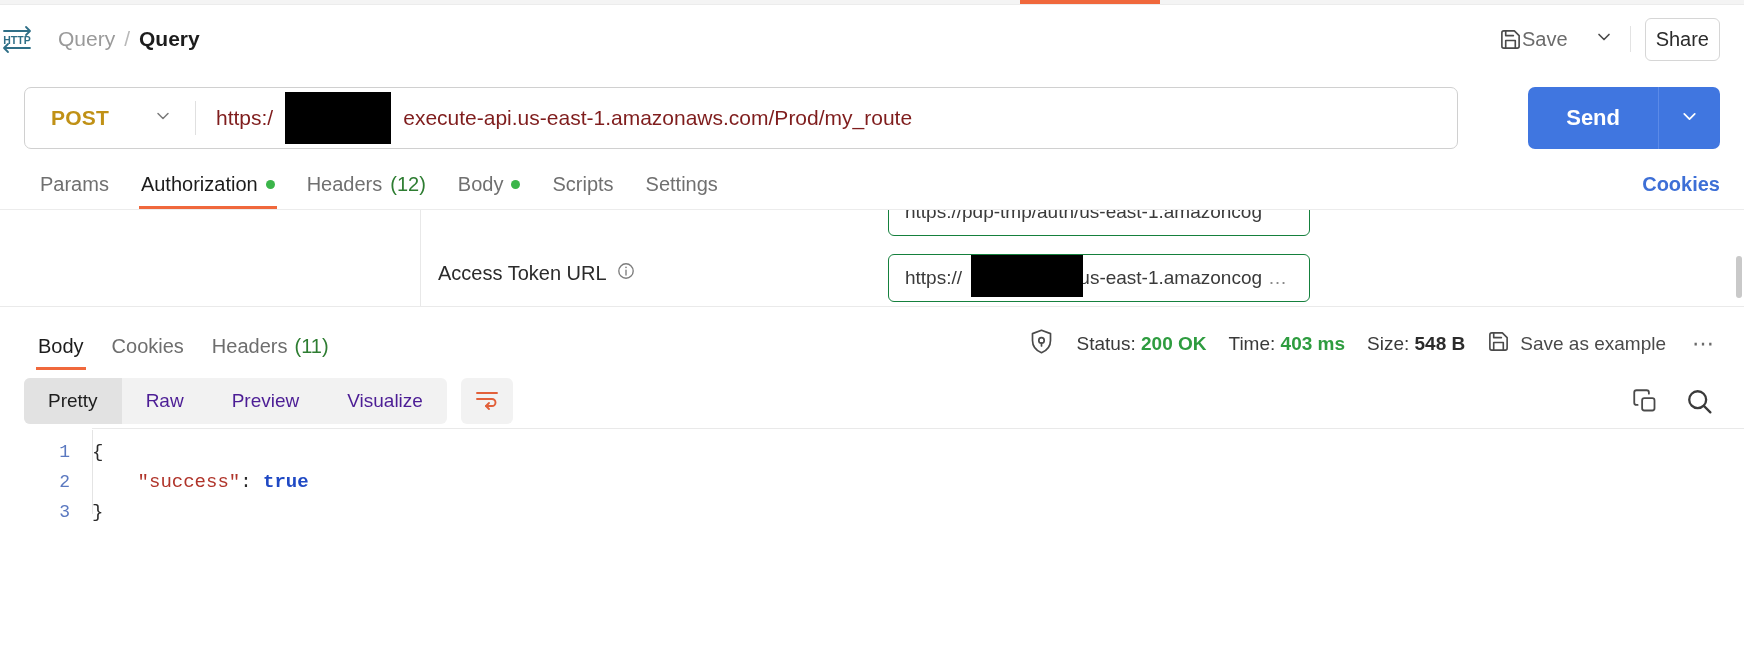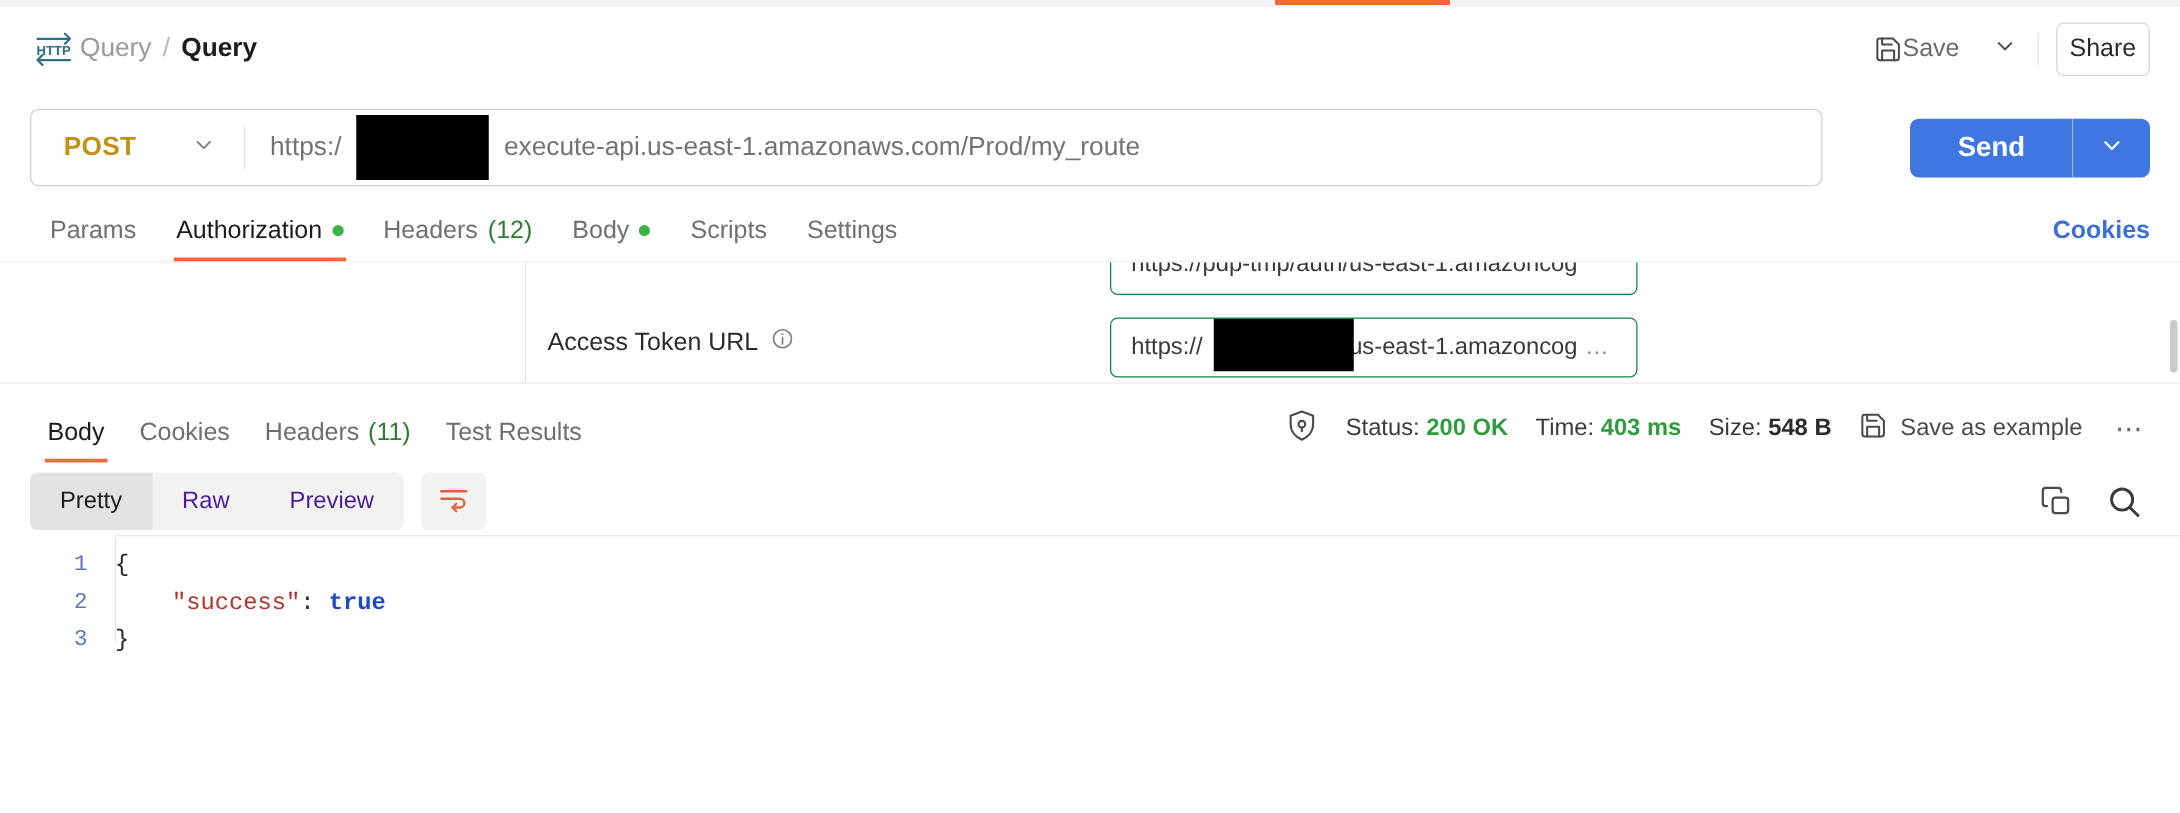--- a/index.html
+++ b/index.html
@@ -11,21 +11,21 @@
     -webkit-font-smoothing: antialiased;
   }
 
   
   .top-strip { position: absolute; top: 0; left: 0; width: 1744px; height: 5px; background: #f4f4f4; }
   .top-strip .accent { position: absolute; left: 1020px; top: 0; width: 140px; height: 4px; background: #f0683c; }
   .top-strip .hairline { position: absolute; left: 0; top: 4px; width: 1744px; height: 1px; background: #ececec; }
 
   
   .header { position: absolute; top: 5px; left: 0; width: 1744px; height: 68px; display: flex; align-items: center; }
-  .header-left { display: flex; align-items: center; padding-left: 26px; gap: 4px; }
+  .header-left { display: flex; align-items: center; gap: 24px; }
   .http-icon { width: 34px; height: 30px; display: block; }
   .breadcrumb { display: flex; align-items: center; gap: 9px; font-size: 21px; }
   .bc-parent { color: #9a9a9a; }
   .bc-sep { color: #b9b9b9; }
   .bc-current { color: #1c1c1c; font-weight: bold; }
 
   .header-right { margin-left: auto; display: flex; align-items: center; padding-right: 24px; gap: 0; }
   .save-btn { display: flex; align-items: flex-start; padding: 7px 12px; border-radius: 5px; cursor: pointer; }
   .save-btn svg { display: block; }
   .save-label { font-size: 20px; color: #6b6b6b; }
@@ -43,25 +43,25 @@
     display: flex; align-items: center; background: #fff;
   }
   .method-sel {
     display: flex; align-items: center; justify-content: space-between;
     width: 170px; height: 100%; padding: 0 22px 0 26px; cursor: pointer;
   }
   .method-label { font-size: 21px; font-weight: bold; color: #c09116; letter-spacing: .2px; }
   .method-divider { width: 1px; height: 34px; background: #e0e0e0; }
   .url-text {
     flex: 1; height: 100%; display: flex; align-items: center; padding: 0 20px;
-    font-size: 21px; color: #737373; white-space: nowrap; overflow: hidden; position: relative; gap: 12px;
+    font-size: 21px; color: #7f1d1d; white-space: nowrap; overflow: hidden; position: relative; gap: 12px;
   }
   .redact { display: inline-block; background: #000; vertical-align: middle; }
 
-  .send-group { display: flex; margin-left: 22px; height: 47px; padding-left: 48px; }
+  .send-group { display: flex; margin-left: 22px; height: 62px; padding-left: 48px; }
   .send-btn {
     background: #4076e0; color: #fff; font-size: 22px; font-weight: bold;
     border: none; border-radius: 7px 0 0 7px; padding: 0 38px; cursor: pointer;
     display: flex; align-items: center;
   }
   .send-caret {
     background: #4076e0; border: none; border-left: 1px solid #5b8ae8; border-radius: 0 7px 7px 0;
     width: 62px; cursor: pointer; display: flex; align-items: center; justify-content: center;
   }
 
@@ -281,23 +281,20 @@
   <div class="restab active">
     <span>Body</span>
   </div>
   <div class="restab">
     <span>Cookies</span>
   </div>
   <div class="restab">
     <span>Headers</span>
     <span class="count-green">(11)</span>
   </div>
-  <div class="restab">
-    <span>Test Results</span>
-  </div>
 
   <div class="res-meta">
     <span>
       <svg width="27" height="27" viewBox="0 0 24 24" fill="none" stroke="#4a4a4a" stroke-width="1.5" stroke-linecap="round" stroke-linejoin="round">
         <path d="M12 2 L20 5 V11 c0 5-3.5 9-8 11 -4.5-2-8-6-8-11 V5 Z"></path>
         <circle cx="12" cy="11" r="2.4"></circle>
         <path d="M12 13.4 V16"></path>
       </svg>
     </span>
     <span class="meta-item">
@@ -324,20 +321,21 @@
     </span>
     <span class="ellipsis-btn">⋯</span>
   </div>
 </div>
 
 <div class="body-toolbar">
   <div class="seg">
     <div class="seg-item active">Pretty</div>
     <div class="seg-item">Raw</div>
     <div class="seg-item">Preview</div>
+    <div class="seg-item">Visualize</div>
   </div>
   <div class="wrap-btn">
     <span>
       <svg width="26" height="24" viewBox="0 0 26 24" fill="none" stroke="#e2603a" stroke-width="1.9" stroke-linecap="round" stroke-linejoin="round">
         <line x1="3" y1="6" x2="23" y2="6"></line>
         <path d="M3 12 H18 a3.5 3.5 0 0 1 0 7 H12"></path>
         <polyline points="15 16 12 19 15 22"></polyline>
       </svg>
     </span>
   </div>

